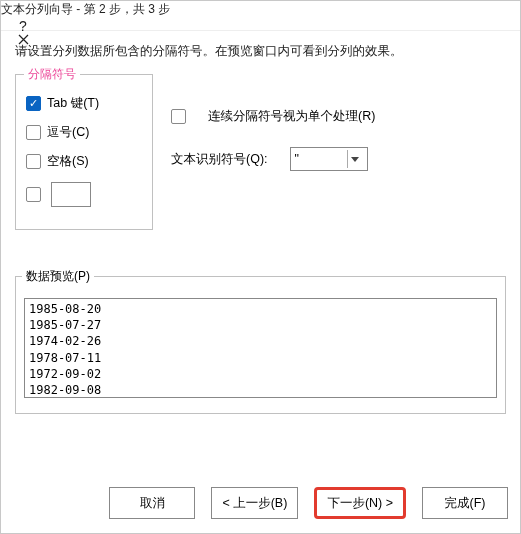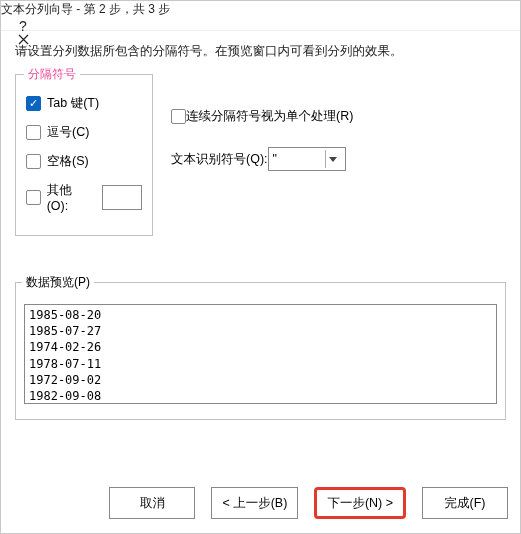--- a/index.html
+++ b/index.html
@@ -103,21 +103,21 @@
     border: 1px solid #888;
     margin-left: 4px;
   }
   .rightcol {
     flex: 1;
     padding-top: 34px;
   }
   .right-row {
     display: flex;
     align-items: center;
-    gap: 0;
+    gap: 22px;
     margin-bottom: 22px;
     font-size: 12.5px;
   }
   .qual-select {
     width: 78px;
     height: 24px;
     border: 1px solid #888;
     background: #fff;
     display: flex;
     align-items: center;
@@ -213,21 +213,20 @@
         <div class="chk-row">
           <span class="chk"></span>
           <span>逗号(C)</span>
         </div>
         <div class="chk-row">
           <span class="chk"></span>
           <span>空格(S)</span>
         </div>
         <div class="chk-row">
           <span class="chk"></span>
-          <span>其他(O):</span>
           <input class="other-input" value="" style="">
         </div>
       </div>
 
       <div class="rightcol">
         <div class="right-row">
           <span class="chk"></span>
           <span>连续分隔符号视为单个处理(R)</span>
         </div>
         <div class="right-row">

